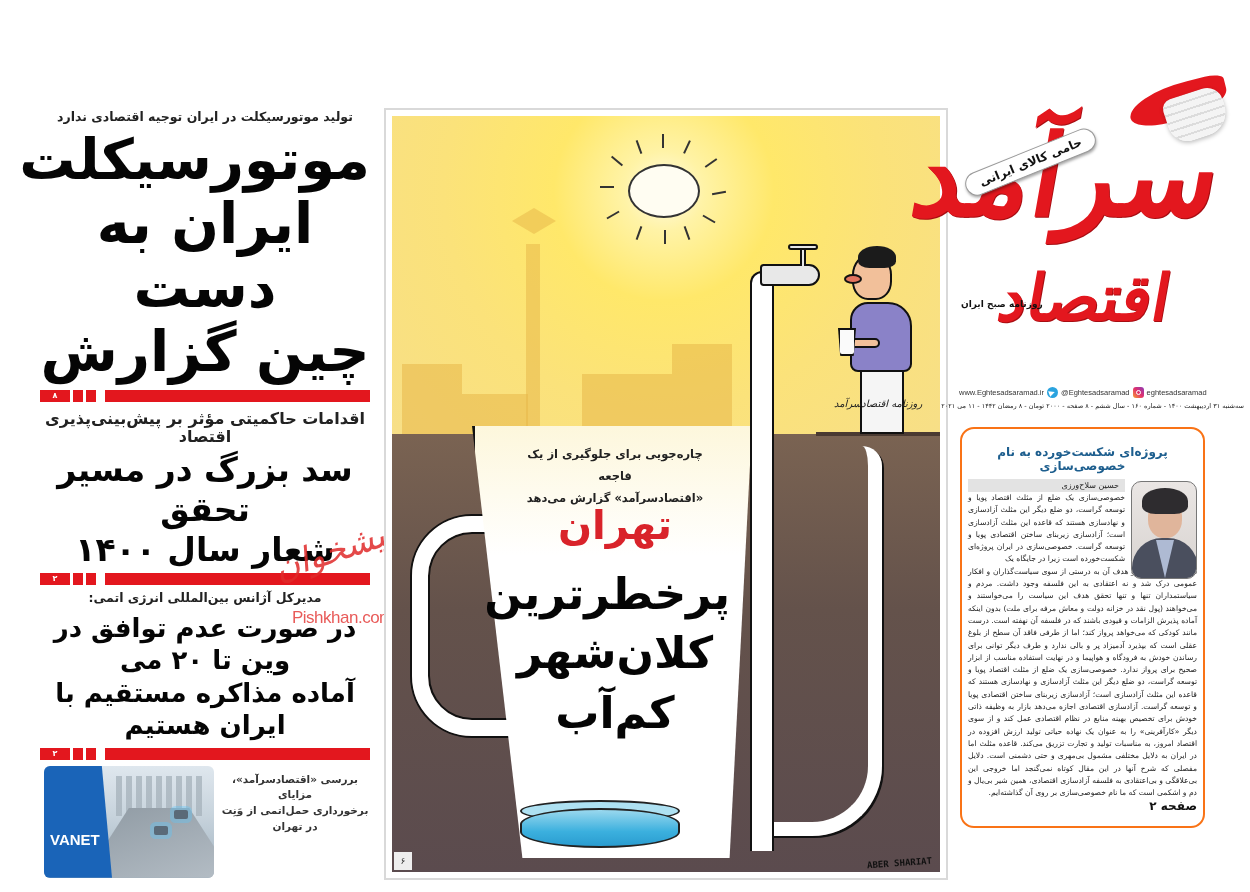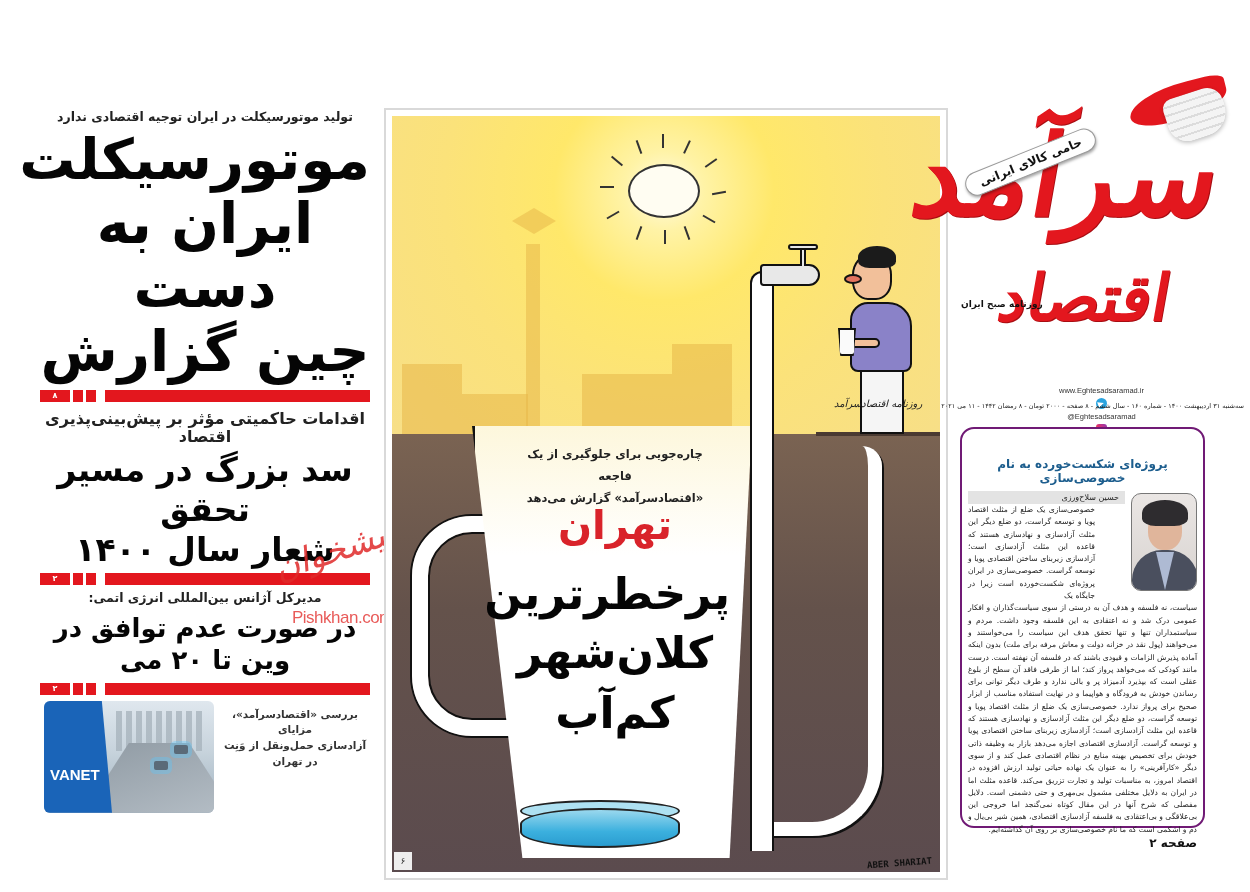--- a/index.html
+++ b/index.html
@@ -89,39 +89,39 @@
   .masthead { position: absolute; left: 955px; top: 78px; width: 285px; height: 305px; direction: ltr; }
   .mask { position: absolute; right: 12px; top: 0; width: 110px; height: 80px; }
   .mask .strap { position: absolute; right: 0; top: 6px; width: 100px; height: 36px; background: #e3171e; border-radius: 70% 20% 60% 40%; transform: rotate(-14deg); }
   .mask .cloth { position: absolute; right: 2px; top: 14px; width: 60px; height: 46px; background: repeating-linear-gradient(0deg,#f4f4f4 0 6px,#dcdcdc 6px 8px); border-radius: 10px 16px 24px 20px; transform: rotate(-18deg); box-shadow: 0 2px 4px rgba(0,0,0,.25); }
   .logo-main { position: absolute; right: 20px; top: 42px; font-size: 112px; font-weight: 900; color: #e3171e; font-family: "DejaVu Serif", serif; direction: rtl; letter-spacing: -8px; transform: skewX(-10deg); text-shadow: 1px 1px 0 #a80d12; line-height: 1; }
   .logo-sub { position: absolute; right: 70px; top: 188px; font-size: 64px; font-weight: 900; color: #e3171e; font-family: "DejaVu Serif", serif; direction: rtl; transform: skewX(-10deg); text-shadow: 1px 1px 0 #a80d12; line-height: 1; letter-spacing: -3px; }
   .slogan-pill { position: absolute; left: 6px; top: 72px; padding: 4px 14px; background: #fff; border: 1px solid #999; border-radius: 16px; box-shadow: 0 2px 3px rgba(0,0,0,.35);
                  font-size: 12px; font-weight: 900; color: #111; transform: rotate(-22deg); direction: rtl; }
   .subtitle { position: absolute; left: 6px; top: 221px; font-size: 9px; font-weight: bold; color: #111; direction: rtl; }
 
-  .socials { position: absolute; left: 959px; top: 386px; width: 285px; height: 12px; direction: ltr; display: flex; align-items: center; gap: 3px; font-size: 7.5px; font-family: "Liberation Sans", sans-serif; color: #333; white-space: nowrap; flex-direction: column; }
+  .socials { position: absolute; left: 959px; top: 386px; width: 285px; height: 12px; direction: ltr; display: flex; align-items: center; gap: 3px; font-size: 7.5px; font-family: "Liberation Sans", sans-serif; color: #333; white-space: nowrap; }
   .tg-icon { width: 11px; height: 11px; border-radius: 50%; background: #2aa3df; position: relative; flex: none; }
   .tg-icon::after { content: ""; position: absolute; left: 2px; top: 3px; border-left: 6px solid #fff; border-top: 3px solid transparent; border-bottom: 3px solid transparent; transform: rotate(-20deg); }
   .ig-icon { width: 11px; height: 11px; border-radius: 3px; background: linear-gradient(45deg,#f9a132,#e1306c,#8a3ab9); position: relative; flex: none; }
   .ig-icon::after { content: ""; position: absolute; left: 3px; top: 3px; width: 3px; height: 3px; border: 1px solid #fff; border-radius: 50%; }
   .dateline { position: absolute; left: 959px; top: 402px; width: 285px; font-size: 6.5px; color: #222; direction: rtl; text-align: left; white-space: nowrap; }
 
-  .editorial { position: absolute; left: 960px; top: 427px; width: 245px; height: 401px; border: 2px solid #701a75; border-radius: 14px; padding: 20px 6px; background: #fff; }
+  .editorial { position: absolute; left: 960px; top: 427px; width: 245px; height: 401px; border: 2px solid #f97316; border-radius: 14px; padding: 8px 6px; background: #fff; }
   .editorial-title { text-align: center; font-size: 12px; font-weight: 900; color: #1d5e8e; padding: 8px 0 6px; letter-spacing: -0.3px; }
   .editorial-body { position: relative; }
   .author-photo { position: absolute; right: 0; top: 2px; width: 66px; height: 98px; border-radius: 10px; border: 1px solid #777; overflow: hidden;
                   background: linear-gradient(180deg,#eae6e4 0%,#d8d3d0 100%); }
   .author-photo .face { position: absolute; left: 16px; top: 16px; width: 34px; height: 40px; background: #e0b59b; border-radius: 45%; }
   .author-photo .hair { position: absolute; left: 10px; top: 6px; width: 46px; height: 26px; background: #2e2c2f; border-radius: 50% 50% 30% 30%; }
   .author-photo .suit { position: absolute; left: 0; bottom: 0; width: 66px; height: 40px; background: #4a4f5e; border-radius: 30px 30px 0 0; }
   .author-photo .shirtv { position: absolute; left: 24px; bottom: 0; width: 18px; height: 38px; background: #aebad3; clip-path: polygon(0 0,100% 0,50% 100%); }
   .author-bar { margin-right: 72px; background: #e3e3e3; font-size: 8px; padding: 2px 6px; color: #222; text-align: right; }
   .article { font-size: 7.6px; line-height: 1.62; color: #222; text-align: justify; }
-  .article .wrap { margin-right: 102px; }
+  .article .wrap { margin-right: 72px; }
   .page-ref { font-size: 12px; font-weight: bold; color: #111; }
 </style>
 </head>
 <body>
 
 <div class="left-col">
 
   <section>
     <div class="kicker lead-kicker">
       <div>تولید موتورسیکلت در ایران توجیه اقتصادی ندارد</div>
@@ -150,34 +150,35 @@
     <span class="pg">۲</span>
     <span class="sq"></span>
     <span class="sq"></span>
     <span class="bar"></span>
   </div>
 
   <section class="story3">
     <div class="kicker">مدیرکل آژانس بین‌المللی انرژی اتمی:</div>
     <div class="sec-title">
       <div>در صورت عدم توافق در وین تا ۲۰ می</div>
+      <div>آماده مذاکره مستقیم با ایران هستیم</div>
     </div>
   </section>
   <div class="divider" style="margin-top:6px;">
     <span class="pg">۲</span>
     <span class="sq"></span>
     <span class="sq"></span>
     <span class="bar"></span>
   </div>
 
   <section class="story4">
     <div class="story4-text">
       <div class="kicker">
         <div>بررسی «اقتصادسرآمد»، مزایای</div>
-        <div>آزادسازی حمل‌ونقل از وَنِت در تهران</div>
+        <div>برخورداری حمل‌اتمی از وَنِت در تهران</div>
       </div>
 
     </div>
     <div class="vanet">
       <div class="city"></div>
       <div class="road"></div>
       <div class="car" style="left:110px;top:60px;"></div>
 
       <div class="car" style="left:130px;top:44px;"></div>
       <div class="blue"></div>

